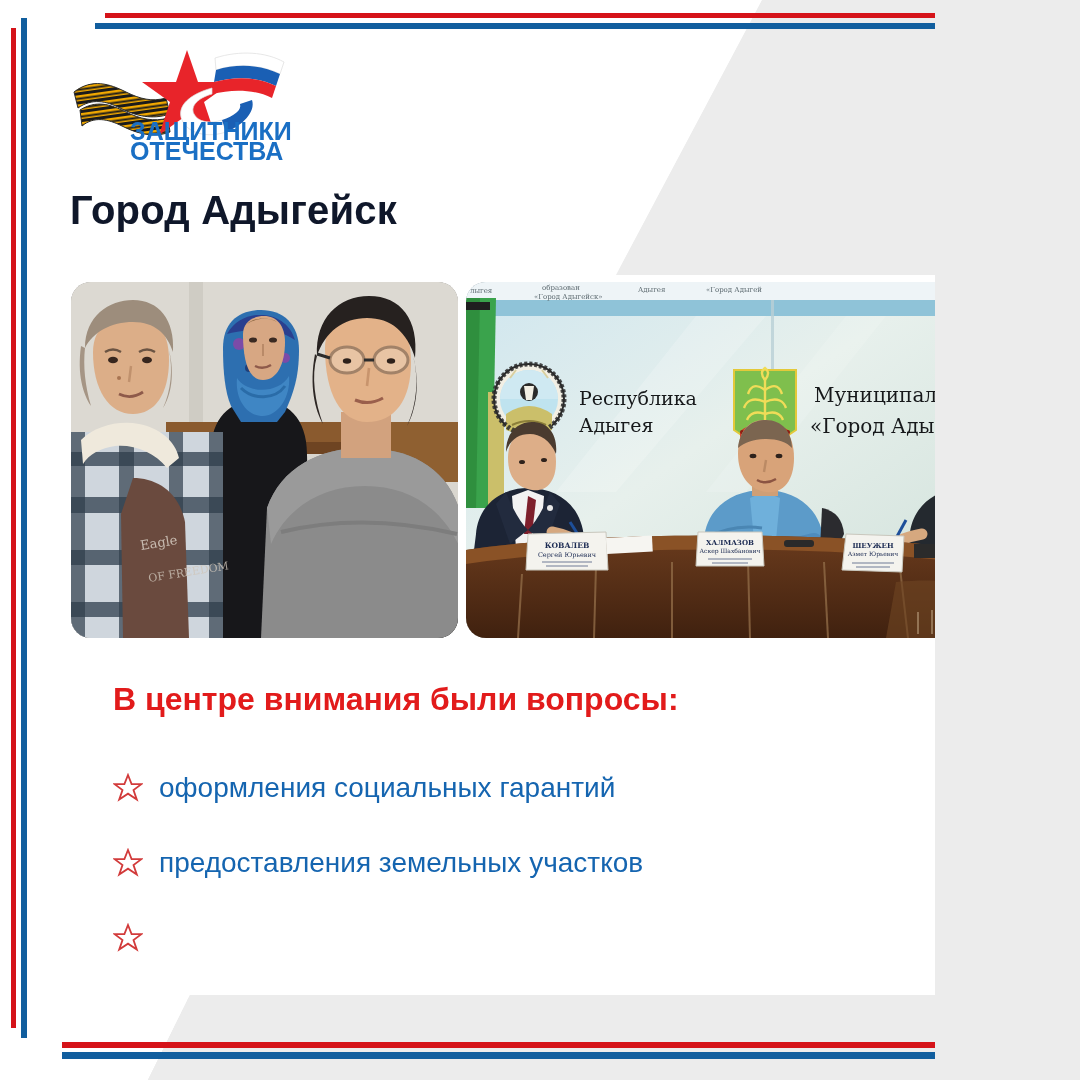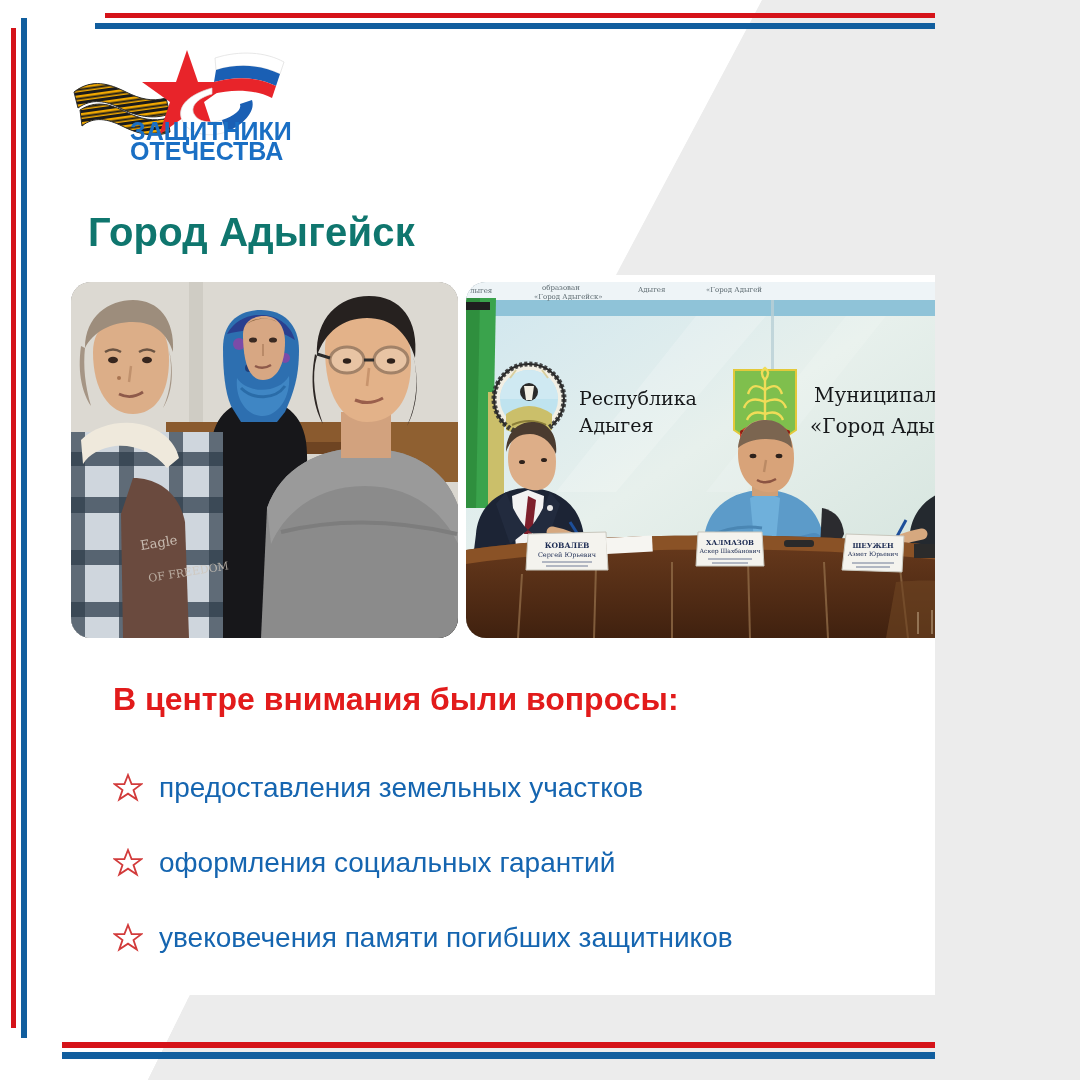--- a/index.html
+++ b/index.html
@@ -33,23 +33,23 @@
   
   .ln-right-red {left:1050px; top:18px;  width:6px;   height:1020px;}
   .ln-right-blue{left:1060px; top:28px;  width:6px;   height:1000px;}
 
   
   .logo{position:absolute;left:70px;top:48px;width:260px;height:110px;}
   .logo svg{display:block;}
 
   
   .city-title{
-    position:absolute;left:70px;top:210px;
-    font-size:40px;font-weight:bold;color:#0f766e;
-    letter-spacing:0.2px;white-space:nowrap;margin-left:18px;
+    position:absolute;left:70px;top:188px;
+    font-size:40px;font-weight:bold;color:#0f172a;
+    letter-spacing:0.2px;white-space:nowrap;
   }
 
   
   .photo{position:absolute;overflow:hidden;background:#555;border-radius:20px;}
   .photo-left {left:71px; top:282px; width:387px; height:356px;}
   .photo-right{left:466px;top:282px; width:529px; height:356px;}
   .photo svg{display:block;}
 
   
   .lead{
@@ -397,36 +397,35 @@
   <div class="lead">В центре внимания были вопросы:</div>
 
   <div class="bullets">
 
     <div class="bullet">
       <span class="star">
         <svg width="30" height="30" viewBox="0 0 30 30">
           <polygon points="15,2 18.6,11.1 28.4,11.1 20.5,17 23.8,26.6 15,20.7 6.2,26.6 9.5,17 1.6,11.1 11.4,11.1" fill="none" stroke="#d23b3b" stroke-width="1.8"></polygon>
         </svg>
       </span>
-      <span class="btxt">предоставления земельных участков</span>
+      <span class="btxt">оформления социальных гарантий</span>
     </div>
 
     <div class="bullet">
       <span class="star">
         <svg width="30" height="30" viewBox="0 0 30 30">
           <polygon points="15,2 18.6,11.1 28.4,11.1 20.5,17 23.8,26.6 15,20.7 6.2,26.6 9.5,17 1.6,11.1 11.4,11.1" fill="none" stroke="#d23b3b" stroke-width="1.8"></polygon>
         </svg>
       </span>
-      <span class="btxt">оформления социальных гарантий</span>
+      <span class="btxt">предоставления земельных участков</span>
     </div>
 
     <div class="bullet">
       <span class="star">
         <svg width="30" height="30" viewBox="0 0 30 30">
           <polygon points="15,2 18.6,11.1 28.4,11.1 20.5,17 23.8,26.6 15,20.7 6.2,26.6 9.5,17 1.6,11.1 11.4,11.1" fill="none" stroke="#d23b3b" stroke-width="1.8"></polygon>
         </svg>
       </span>
-      <span class="btxt">увековечения памяти погибших защитников</span>
     </div>
 
   </div>
 
 </div>
 
 </body></html>

